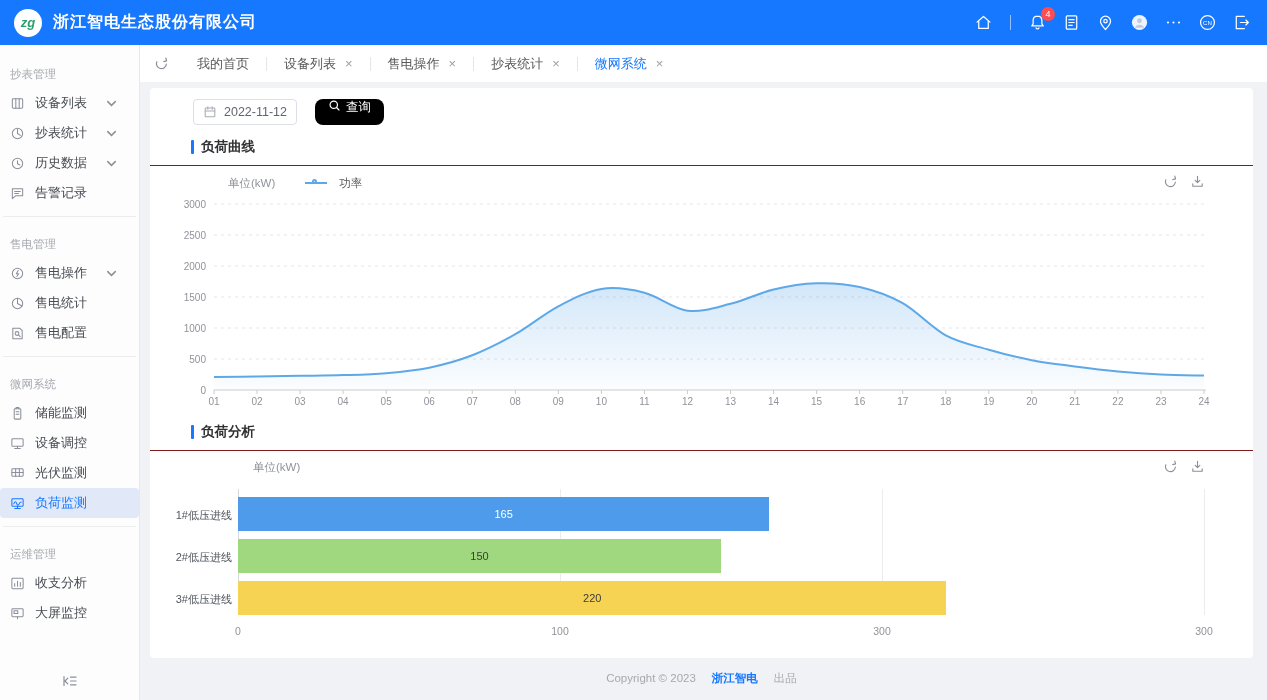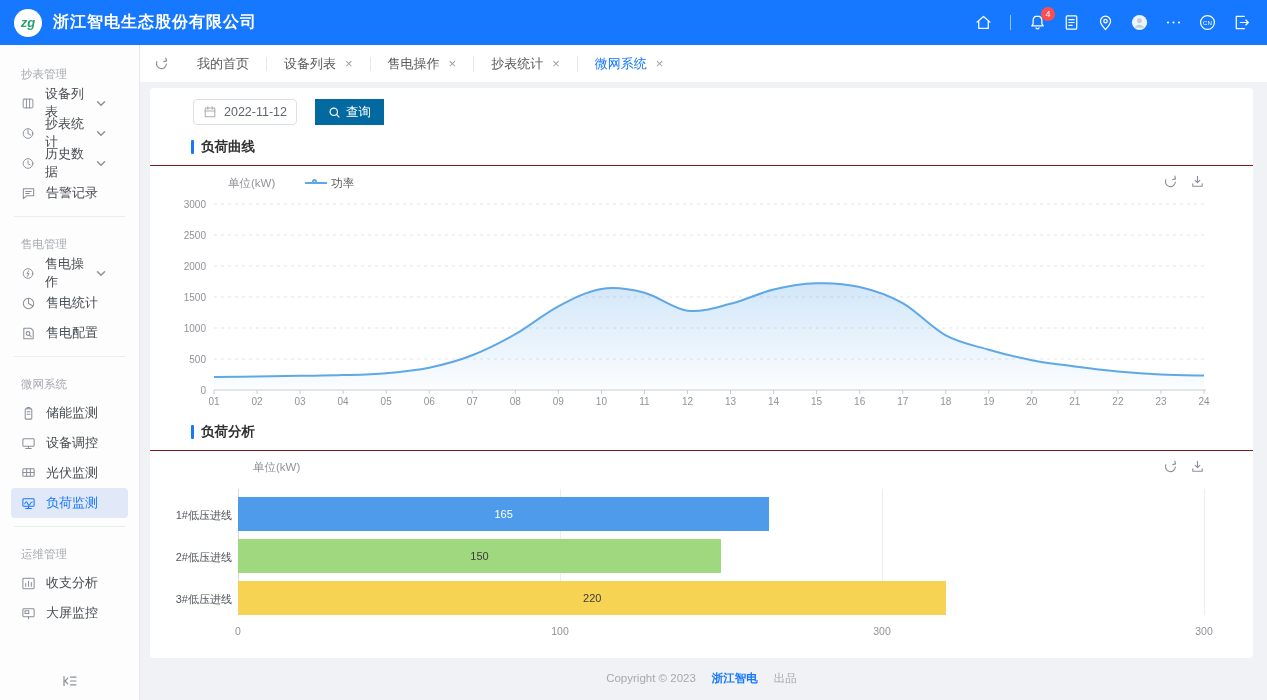--- a/index.html
+++ b/index.html
@@ -15,21 +15,21 @@
   .company{color:#fff;font-size:16px;font-weight:bold;letter-spacing:1px;}
   .hicons{display:flex;align-items:center;gap:15px;}
   .hicon{position:relative;width:19px;height:19px;display:inline-flex;cursor:pointer;}
   .hicon svg{width:19px;height:19px;}
   .hdivider{width:1px;height:15px;background:rgba(255,255,255,.55);margin:0 2px;}
   .badge{position:absolute;top:-6px;right:-8px;background:#ff4d4f;color:#fff;font-size:9px;min-width:14px;height:14px;border-radius:8px;display:flex;align-items:center;justify-content:center;padding:0 3px;}
 
   
   .bodywrap{display:flex;height:655px;}
   .sidebar{width:140px;background:#fdfdfd;border-right:1px solid #e8e8e8;display:flex;flex-direction:column;}
-  .menu{flex:1;overflow:hidden;padding:10px 11px 0;}
+  .menu{flex:1;overflow:hidden;padding:10px 0 0;}
   .sb-group{padding:13px 10px 7px;font-size:11.5px;color:#a6a9b0;line-height:13px;}
   .sb-item{height:30px;display:flex;align-items:center;padding:0 10px;border-radius:4px;color:#474b52;font-size:13px;cursor:pointer;}
   .sb-item .icon{width:15px;height:15px;margin-right:10px;color:#8a8f99;}
   .sb-item.active{background:#e1e9f8;color:#1677ff;}
   .sb-item.active .icon{color:#1677ff;}
   .sb-arrow{margin-left:auto;color:#b3b7bd;width:10px;height:10px;}
   .sb-divider{height:1px;background:#ececec;margin:8px 3px;}
   .collapse-bar{height:38px;display:flex;align-items:center;justify-content:center;color:#8a8f99;}
   .collapse-bar .icon{width:16px;height:16px;cursor:pointer;}
 
@@ -40,30 +40,30 @@
   .tab.active{color:#1677ff;}
   .tclose{margin-left:9px;font-size:13px;color:#9aa0a6;line-height:1;}
   .tabdiv{width:1px;height:14px;background:#e6e6e6;}
 
   .content{flex:1;background:#f0f2f5;padding:6px 14px 0 10px;}
   .card{background:#fff;border-radius:4px;height:570px;position:relative;overflow:hidden;}
 
   .toolbar{display:flex;align-items:center;gap:18px;padding:11px 0 0 43px;}
   .datebox{width:104px;height:26px;border:1px solid #dcdfe6;border-radius:4px;display:flex;align-items:center;padding:0 9px;gap:7px;color:#5f6470;font-size:12.5px;background:#fff;cursor:pointer;}
   .datebox .icon{width:14px;height:14px;color:#a8abb2;}
-  .querybtn{height:26px;padding:0 13px;background:#0369a1;border:none;border-radius:0;color:#fff;font-size:12.5px;display:flex;align-items:center;gap:5px;cursor:pointer;font-family:inherit;}
+  .querybtn{height:26px;padding:0 13px;background:#000000;border:none;border-radius:8px;color:#fff;font-size:12.5px;display:flex;gap:5px;cursor:pointer;font-family:inherit;}
   .querybtn .icon{width:13px;height:13px;}
 
   .sec-head{display:flex;align-items:center;gap:7px;margin-top:13px;padding:0 0 9px 41px;border-bottom:1px solid #7f1d1d;}
   .sec-bar{width:3px;height:14px;background:#1677ff;border-radius:1px;}
   .sec-title{font-size:13.5px;font-weight:bold;color:#303133;}
 
   .meta{position:relative;display:flex;align-items:center;height:26px;margin-top:4px;padding-left:78px;gap:30px;font-size:11.5px;color:#909399;}
   .meta.m2{padding-left:103px;height:24px;}
-  .legend{display:flex;align-items:center;gap:4px;color:#595959;cursor:pointer;}
+  .legend{display:flex;align-items:center;gap:12px;color:#595959;cursor:pointer;}
   .lm{width:22px;height:0;border-top:2px solid #5ea8e8;position:relative;display:inline-block;}
   .lm i{position:absolute;left:7px;top:-5px;width:5px;height:5px;border:2px solid #5ea8e8;background:#fff;border-radius:50%;}
   .toolbox{position:absolute;right:48px;top:4px;display:flex;gap:12px;color:#8a8f99;}
   .toolbox .icon{width:15px;height:15px;cursor:pointer;}
 
   .chart1{display:block;width:1103px;height:218px;}
   .tick{font-size:10px;fill:#909399;font-family:inherit;}
 
   .bwrap{position:relative;margin-top:8px;height:152px;}
   .bgrid{position:absolute;top:2px;bottom:24px;width:1px;background:#eaecf0;}

